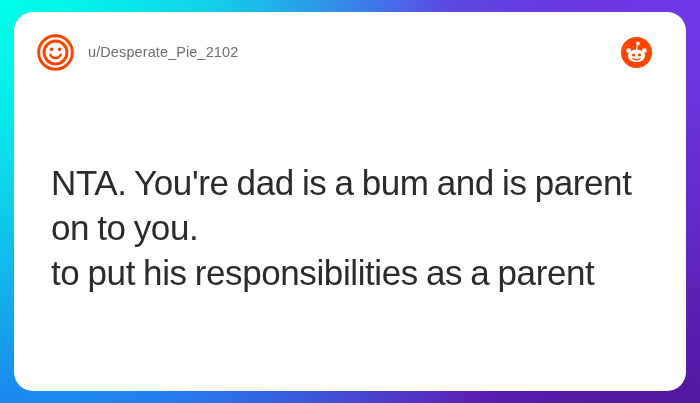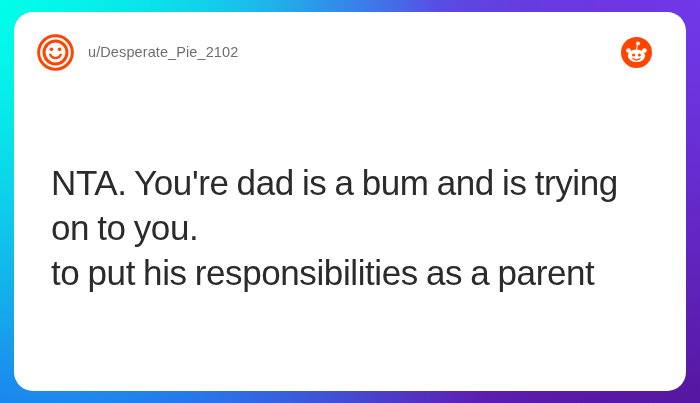--- a/index.html
+++ b/index.html
@@ -129,20 +129,20 @@
         <path d="M20 16.4 L21.3 9.4" stroke="#FFFFFF" stroke-width="1.5" fill="none" stroke-linecap="round"></path>
         <circle cx="21.8" cy="8.3" r="2.5" fill="#FFFFFF"></circle>
         <circle cx="16.3" cy="23.3" r="2.0" fill="#FF4500"></circle>
         <circle cx="23.7" cy="23.3" r="2.0" fill="#FF4500"></circle>
         <path d="M15.3 27.6 A6.4 6.4 0 0 0 24.7 27.6" fill="none" stroke="#FF4500" stroke-width="1.7" stroke-linecap="round"></path>
       </svg>
 
     </div>
 
     <div class="post-body">
-      <span class="line">NTA. You're dad is a bum and is trying</span>
+      <span class="line">NTA. You're dad is a bum and is parent</span>
       <span class="line">on to you.</span>
       <span class="line">to put his responsibilities as a parent</span>
     </div>
 
   </div>
 
 </div>
 
 </body></html>

